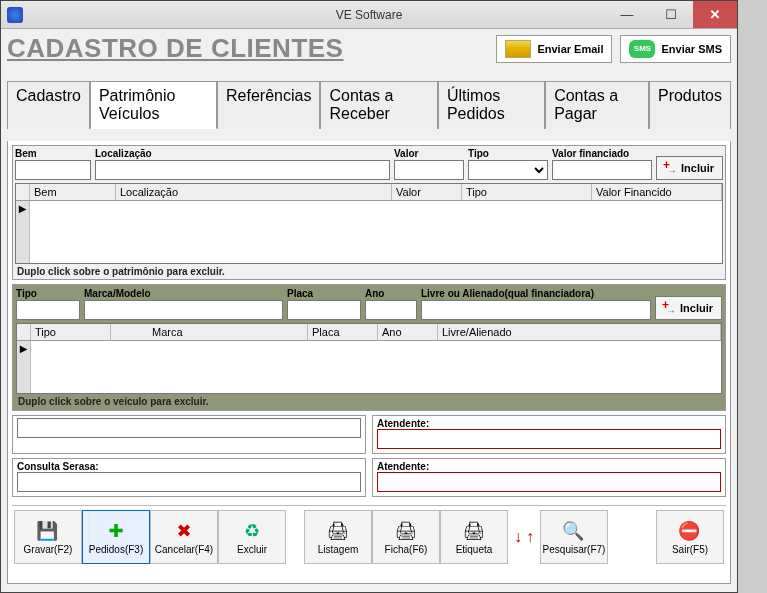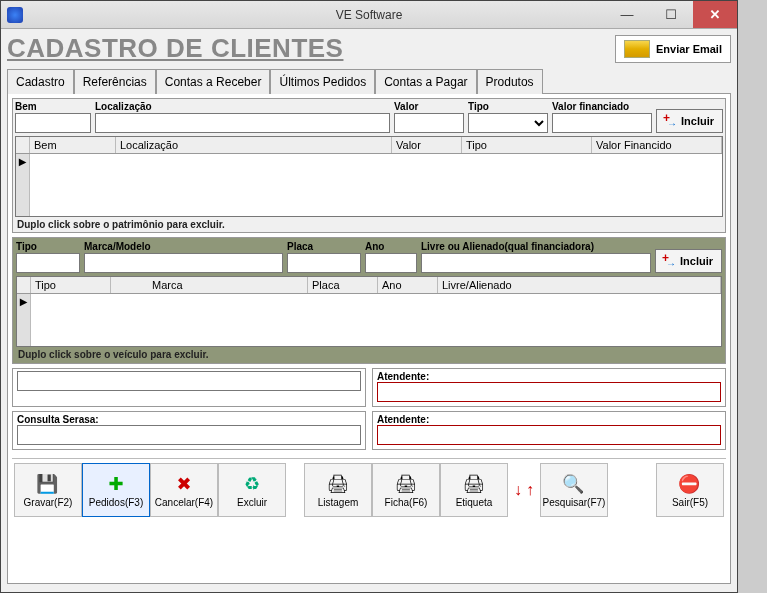--- a/index.html
+++ b/index.html
@@ -5,30 +5,30 @@
 * { box-sizing: border-box; font-family: Tahoma, Arial, sans-serif; }
 body { margin: 0; background: #ccc; width: 767px; height: 593px; overflow: hidden; }
 .window { width: 738px; height: 593px; background: #f0f0f0; display: flex; flex-direction: column; border: 1px solid #444; }
 .titlebar { height: 28px; background: linear-gradient(#e8e8e8,#d8d8d8); display: flex; align-items: center; font-size: 12px; color: #333; position: relative; border-bottom: 1px solid #aaa; }
 .titlebar .title { position: absolute; left: 50%; transform: translateX(-50%); }
 .titlebar .icon { width: 16px; height: 16px; margin-left: 6px; background: radial-gradient(circle,#3b82f6,#1e40af); border-radius: 3px; }
 .titlebar .btns { margin-left: auto; display: flex; height: 100%; }
 .titlebar .btn { width: 44px; display: flex; align-items: center; justify-content: center; font-size: 13px; color: #333; }
 .titlebar .btn.close { background: #c94f4f; color: #fff; font-weight: bold; }
 
-.content { flex: 1; padding: 4px 6px 8px 6px; display: flex; flex-direction: column; }
+.content { flex: 1; padding: 4px 6px 8px 6px; display: flex; flex-direction: column; gap: 12px; }
 .headerbar { display: flex; align-items: center; margin-bottom: 4px; }
 .big-title { font-size: 26px; font-weight: bold; color: #888; text-decoration: underline; letter-spacing: 0.5px; }
 .actions { margin-left: auto; display: flex; gap: 8px; }
 .actbtn { display: flex; align-items: center; gap: 6px; border: 1px solid #999; background: #fff; padding: 4px 8px; font-size: 11px; font-weight: bold; }
 .env-icon { width: 26px; height: 18px; background: linear-gradient(#f2c200,#d49b00); border: 1px solid #aa7; position: relative; }
 .env-icon::after { content:""; position:absolute; top:0; left:0; right:0; bottom:50%; background: linear-gradient(rgba(255,255,255,.3),transparent); }
 .sms-icon { width: 26px; height: 18px; background: #34c759; border-radius: 6px; color: #fff; font-size: 8px; font-weight: bold; display:flex; align-items:center; justify-content:center; }
 
-.tabs { display: flex; border-bottom: 1px solid #999; font-size: 12px; }
+.tabs { display: flex; border-bottom: 1px solid #999; font-size: 16px; }
 .tab { padding: 5px 8px; border: 1px solid #999; border-bottom: none; background: #eee; position: relative; top: 1px; cursor: default; }
 .tab.active { background: #fff; border-bottom: 1px solid #fff; }
 
 .panel { background: #fff; border: 1px solid #999; border-top: none; padding: 4px; flex: 1; display: flex; flex-direction: column; gap: 4px; }
 
 .group { border: 1px solid #999; padding: 2px; background: #f0f0f0; }
 .group-olive { background: #8f9779; padding: 3px; }
 .row { display: flex; gap: 4px; }
 .field { display: flex; flex-direction: column; font-size: 10px; font-weight: bold; }
 .field label { margin-bottom: 1px; }
@@ -75,25 +75,30 @@
   </div>
 
   <div class="content">
     <div class="headerbar">
       <div class="big-title">CADASTRO DE CLIENTES</div>
       <div class="actions">
         <div class="actbtn">
           <span class="env-icon"></span>
           <span>Enviar Email</span>
         </div>
+        <div class="actbtn">
+          <span class="sms-icon">SMS</span>
+          <span>Enviar SMS</span>
+        </div>
       </div>
     </div>
 
     <div class="tabs">
       <div class="tab">Cadastro</div>
+      <div class="tab active">Patrimônio Veículos</div>
       <div class="tab">Referências</div>
       <div class="tab">Contas a Receber</div>
       <div class="tab">Últimos Pedidos</div>
       <div class="tab">Contas a Pagar</div>
       <div class="tab">Produtos</div>
     </div>
 
     <div class="panel">
 
       <div class="group">

